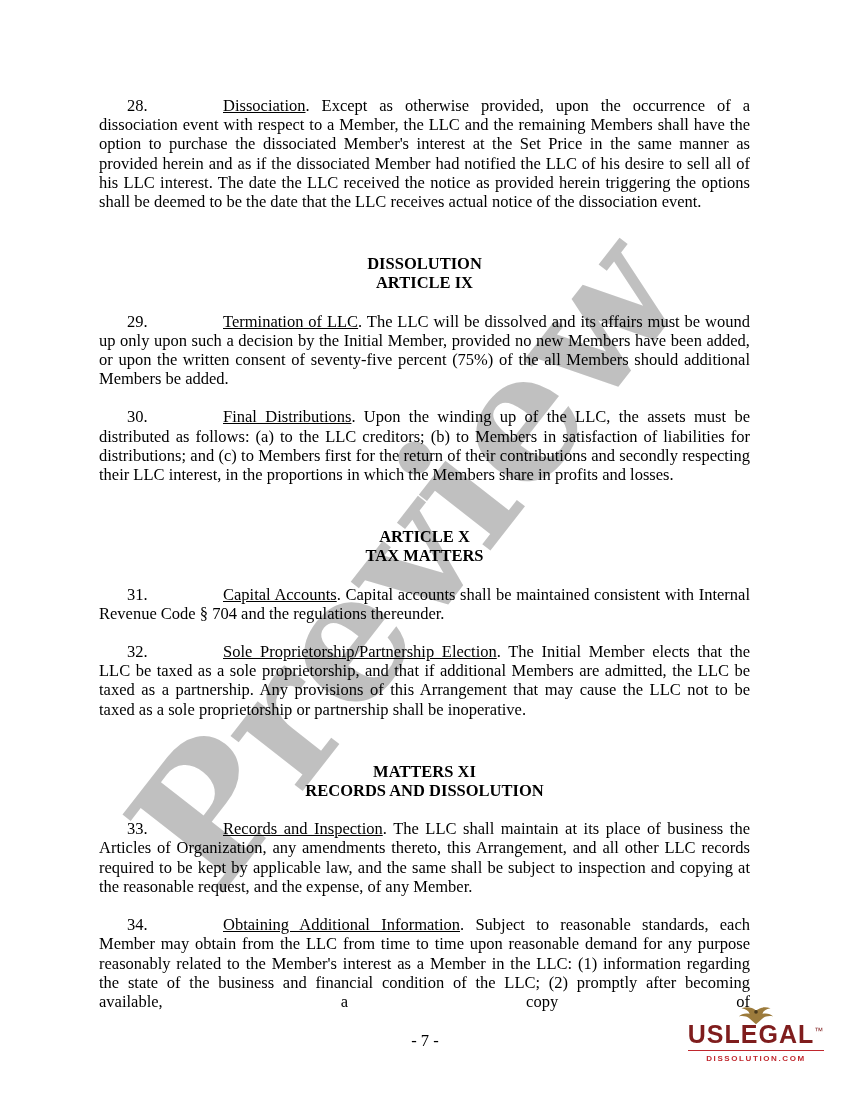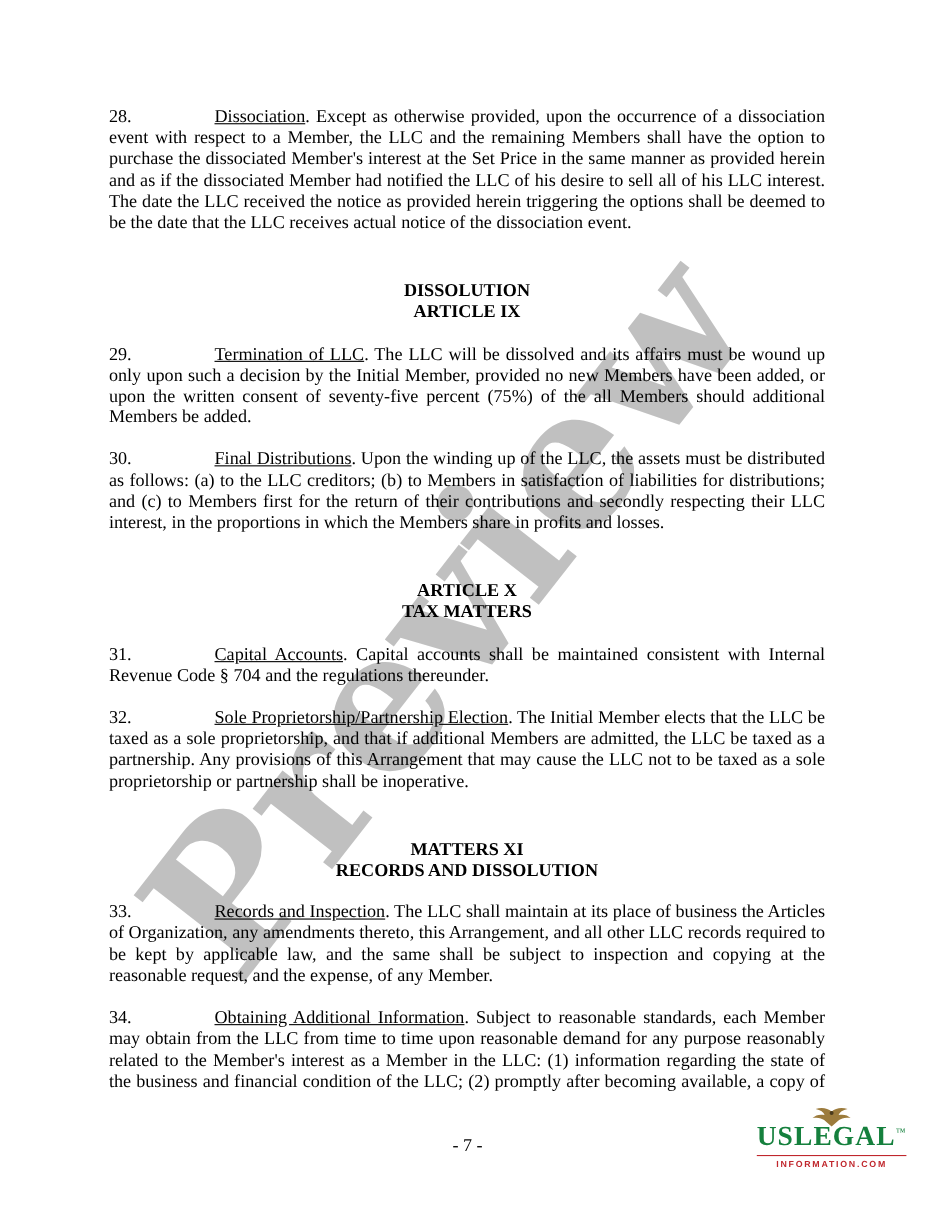--- a/index.html
+++ b/index.html
@@ -34,21 +34,21 @@
     top: 96px;
     width: 651px;
     z-index: 2;
   }
   .para {
     margin: 0 0 19px 0;
     text-align: justify;
     line-height: 19.2px;
   }
   .para.justify-last { text-align-last: justify; }
-  .pnum { display: inline-block; width: 51px; }
+  .pnum { display: inline-block; width: 51px; margin-left: 28px; }
   .phead { text-decoration: underline; margin-left: 45px; }
   .article {
     text-align: center;
     font-weight: bold;
     margin: 43px 0 19px 0;
     line-height: 19.2px;
   }
   .page-number {
     position: absolute;
     top: 1031px;
@@ -60,24 +60,24 @@
   .logo {
     position: absolute;
     top: 1006px;
     right: 24px;
     width: 140px;
     text-align: center;
     z-index: 2;
   }
   .logo-eagle { display: block; margin: 0 auto -5px auto; }
   .logo-name {
-    font-family: Liberation Serif, serif;
+    font-family: Liberation Sans, sans-serif;
     font-weight: bold;
     font-size: 25px;
-    color: #15803d;
+    color: #7f1d1d;
     letter-spacing: 1px;
     line-height: 1.05;
   }
   .logo-name sup { font-size: 9px; font-weight: normal; vertical-align: super; }
   .logo-rule { height: 1px; background: #c0272d; margin: 3px 2px 3px 2px; }
   .logo-site {
     font-family: "Liberation Sans", sans-serif;
     font-size: 8px;
     font-weight: bold;
     color: #c0272d;
@@ -126,16 +126,16 @@
 
   <div class="page-number">- 7 -</div>
 
   <div class="logo">
     <svg class="logo-eagle" width="38" height="20" viewBox="0 0 40 22" xmlns="http://www.w3.org/2000/svg">
       <path d="M20 5 C16 1.5 10 0.5 4 2.5 C9 3.5 12 5.5 13 8.5 C8 7.5 4 8.5 1 11.5 C6 10.5 10 11.5 12.5 13.5 L20 20 L27.5 13.5 C30 11.5 34 10.5 39 11.5 C36 8.5 32 7.5 27 8.5 C28 5.5 31 3.5 36 2.5 C30 0.5 24 1.5 20 5 Z" fill="#9c7b3c"></path>
       <circle cx="20" cy="6.5" r="2" fill="#4a3a1c"></circle>
     </svg>
     <div class="logo-name"><span>USLEGAL</span><sup>™</sup></div>
     <div class="logo-rule"></div>
-    <div class="logo-site">INFORMATION.COM</div>
+    <div class="logo-site">DISSOLUTION.COM</div>
   </div>
 
 </div>
 
 </body></html>

